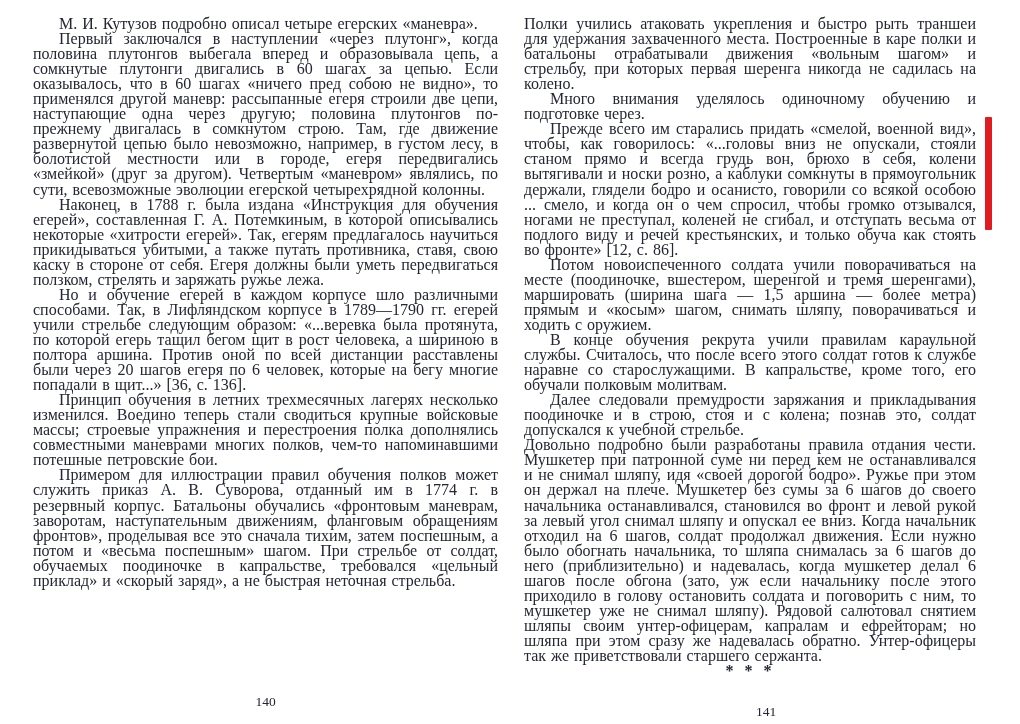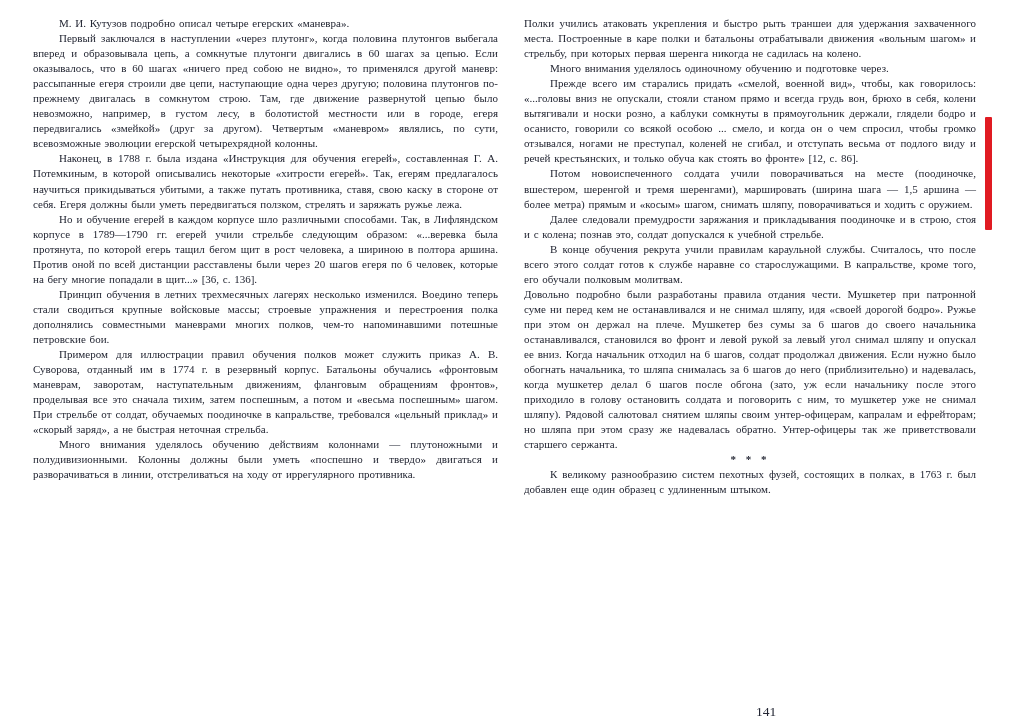--- a/index.html
+++ b/index.html
@@ -14,21 +14,21 @@
     font-family: "Liberation Serif", "DejaVu Serif", serif;
   }
   .spread {
     position: absolute;
     inset: 0;
   }
   .page-body {
     position: absolute;
     top: 16px;
     text-align: justify;
-    font-size: 11px;
+    font-size: 16px;
     line-height: 15.05px;
     word-spacing: 1px;
   }
   .page-body.left  { left: 33px;  width: 465px; }
   .page-body.right { left: 524px; width: 452px; }
   .page-body p { margin: 0; }
   .page-body p.indent { text-indent: 26px; }
   .page-body p.flush  { text-indent: 0; }
   .page-body p.separator {
     text-align: center;
@@ -58,33 +58,32 @@
 
 <div class="spread">
 
   <div class="page-body left">
       <p class="indent">М. И. Кутузов подробно описал четыре егерских «маневра».</p>
       <p class="indent">Первый заключался в наступлении «через плутонг», когда половина плутонгов выбегала вперед и образовывала цепь, а сомкнутые плутонги двигались в 60 шагах за цепью. Если оказывалось, что в 60 шагах «ничего пред собою не видно», то применялся другой маневр: рассыпанные егеря строили две цепи, наступающие одна через другую; половина плутонгов по-прежнему двигалась в сомкнутом строю. Там, где движение развернутой цепью было невозможно, например, в густом лесу, в болотистой местности или в городе, егеря передвигались «змейкой» (друг за другом). Четвертым «маневром» являлись, по сути, всевозможные эволюции егерской четырехрядной колонны.</p>
       <p class="indent">Наконец, в 1788 г. была издана «Инструкция для обучения егерей», составленная Г. А. Потемкиным, в которой описывались некоторые «хитрости егерей». Так, егерям предлагалось научиться прикидываться убитыми, а также путать противника, ставя, свою каску в стороне от себя. Егеря должны были уметь передвигаться ползком, стрелять и заряжать ружье лежа.</p>
       <p class="indent">Но и обучение егерей в каждом корпусе шло различными способами. Так, в Лифляндском корпусе в 1789—1790 гг. егерей учили стрельбе следующим образом: «...веревка была протянута, по которой егерь тащил бегом щит в рост человека, а шириною в полтора аршина. Против оной по всей дистанции расставлены были через 20 шагов егеря по 6 человек, которые на бегу многие попадали в щит...» [36, с.  136].</p>
       <p class="indent">Принцип обучения в летних трехмесячных лагерях несколько изменился. Воедино теперь стали сводиться крупные войсковые массы; строевые упражнения и перестроения полка дополнялись совместными маневрами многих полков, чем-то напоминавшими потешные петровские бои.</p>
       <p class="indent">Примером для иллюстрации правил обучения полков может служить приказ А. В. Суворова, отданный им в 1774 г. в резервный корпус. Батальоны обучались «фронтовым маневрам, заворотам, наступательным движениям, фланговым обращениям фронтов», проделывая все это сначала тихим, затем поспешным, а потом и «весьма поспешным» шагом. При стрельбе от солдат, обучаемых поодиночке в капральстве, требовался «цельный приклад» и «скорый заряд», а не быстрая неточная стрельба.</p>
-      <p class="indent">Много внимания уделялось обучению действиям колоннами — плутоножными и полудивизионными. Колонны должны были уметь «поспешно и твердо» двигаться и разворачиваться в линии, отстреливаться на ходу от иррегулярного противника.</p>
     </div>
 
+  <div class="page-number left">140</div>
 
   <div class="page-body right">
       <p class="flush">Полки учились атаковать укрепления и быстро рыть траншеи для удержания захваченного места. Построенные в каре полки и батальоны отрабатывали движения «вольным шагом» и стрельбу, при которых первая шеренга никогда не садилась на колено.</p>
       <p class="indent">Много внимания уделялось одиночному обучению и подготовке через.</p>
       <p class="indent">Прежде всего им старались придать «смелой, военной вид», чтобы, как говорилось: «...головы вниз не опускали, стояли станом прямо и всегда грудь вон, брюхо в себя, колени вытягивали и носки розно, а каблуки сомкнуты в прямоугольник держали, глядели бодро и осанисто, говорили со всякой особою ... смело, и когда он о чем спросил, чтобы громко отзывался, ногами не преступал, коленей не сгибал, и отступать весьма от подлого виду и речей крестьянских, и только обуча как стоять во фронте» [12, с. 86].</p>
       <p class="indent">Потом новоиспеченного солдата учили поворачиваться на месте (поодиночке, вшестером, шеренгой и тремя шеренгами), маршировать (ширина шага — 1,5 аршина — более метра) прямым и «косым» шагом, снимать шляпу, поворачиваться и ходить с оружием.</p>
+      <p class="indent">В конце обучения рекрута учили правилам караульной службы. Считалось, что после всего этого солдат готов к службе наравне со старослужащими. В капральстве, кроме того, его обучали полковым молитвам.</p>
       <p class="indent">Далее следовали премудрости заряжания и прикладывания поодиночке и в строю, стоя и с колена; познав это, солдат допускался к учебной стрельбе.</p>
-      <p class="indent">В конце обучения рекрута учили правилам караульной службы. Считалось, что после всего этого солдат готов к службе наравне со старослужащими. В капральстве, кроме того, его обучали полковым молитвам.</p>
       <p class="flush">Довольно подробно были разработаны правила отдания чести. Мушкетер при патронной суме ни перед кем не останавливался и не снимал шляпу, идя «своей дорогой бодро». Ружье при этом он держал на плече. Мушкетер без сумы за 6 шагов до своего начальника останавливался, становился во фронт и левой рукой за левый угол снимал шляпу и опускал ее вниз. Когда начальник отходил на 6 шагов, солдат продолжал движения. Если нужно было обогнать начальника, то шляпа снималась за 6 шагов до него (приблизительно) и надевалась, когда мушкетер делал 6 шагов после обгона (зато, уж если начальнику после этого приходило в голову остановить солдата и поговорить с ним, то мушкетер уже не снимал шляпу). Рядовой салютовал снятием шляпы своим унтер-офицерам, капралам и ефрейторам; но шляпа при этом сразу же надевалась обратно. Унтер-офицеры так же приветствовали старшего сержанта.</p>
       <p class="separator">* * *</p>
-      <p class="indent">К великому разнообразию систем пехотных фузей, состоящих в полках, в  1763 г.  был добавлен еще один образец с удлиненным штыком.</p>
     </div>
 
   <div class="page-number right">141</div>
 
   <div class="red-marker" style="background: rgb(224, 27, 34);"></div>
 
 </div>
 
 </body></html>

